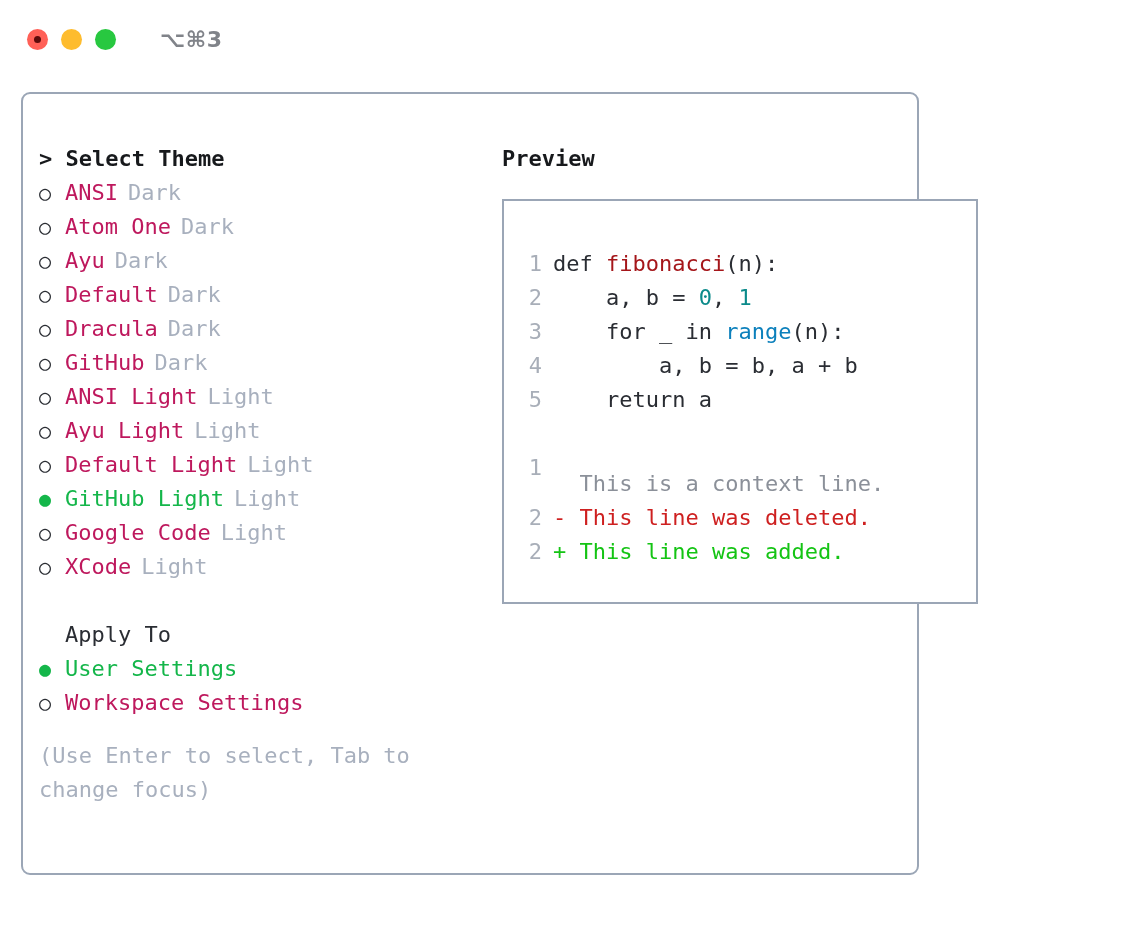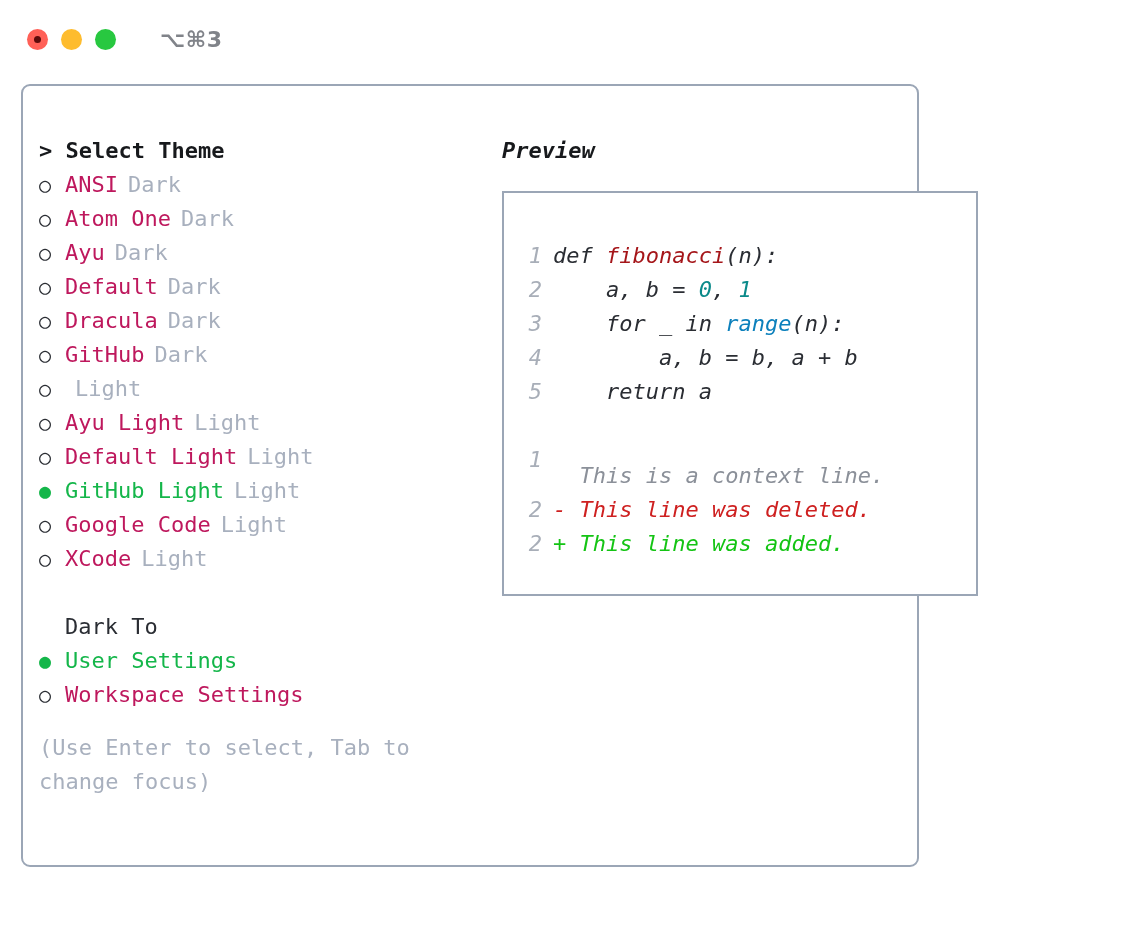--- a/index.html
+++ b/index.html
@@ -66,42 +66,41 @@
     font-weight: bold;
     color: #808389;
     letter-spacing: 0.5px;
     font-family: "DejaVu Sans", "Liberation Sans", sans-serif;
   }
 
   
   #panel {
     position: absolute;
     left: 21px;
-    top: 84px;
+    top: 92px;
     width: 898px;
     height: 783px;
     border: 2px solid #9BA6B6;
     border-radius: 9px;
     box-sizing: border-box;
     background: #ffffff;
   }
 
   
   #col-left {
     position: absolute;
     left: 16px;
     top: 48px;
     width: 450px;
   }
   #col-right {
     position: absolute;
     left: 479px;
     top: 48px;
     width: 490px;
-    font-style: italic;
   }
 
   
   .section-head {
     font-size: 22px;
     font-weight: bold;
     color: #17191C;
     line-height: 34px;
     white-space: pre;
   }
@@ -203,31 +202,31 @@
 
     <div id="col-left">
       <div class="section-head">&gt; Select Theme</div>
       <div id="theme-rows">
           <div class="row"><span class="bullet">○</span><span class="label">ANSI</span><span class="variant">Dark</span></div>
           <div class="row"><span class="bullet">○</span><span class="label">Atom One</span><span class="variant">Dark</span></div>
           <div class="row"><span class="bullet">○</span><span class="label">Ayu</span><span class="variant">Dark</span></div>
           <div class="row"><span class="bullet">○</span><span class="label">Default</span><span class="variant">Dark</span></div>
           <div class="row"><span class="bullet">○</span><span class="label">Dracula</span><span class="variant">Dark</span></div>
           <div class="row"><span class="bullet">○</span><span class="label">GitHub</span><span class="variant">Dark</span></div>
-          <div class="row"><span class="bullet">○</span><span class="variant">Light</span></div>
+          <div class="row"><span class="bullet">○</span><span class="label">ANSI Light</span><span class="variant">Light</span></div>
           <div class="row"><span class="bullet">○</span><span class="label">Ayu Light</span><span class="variant">Light</span></div>
           <div class="row"><span class="bullet">○</span><span class="label">Default Light</span><span class="variant">Light</span></div>
           <div class="row selected"><span class="bullet">●</span><span class="label">GitHub Light</span><span class="variant">Light</span></div>
           <div class="row"><span class="bullet">○</span><span class="label">Google Code</span><span class="variant">Light</span></div>
           <div class="row"><span class="bullet">○</span><span class="label">XCode</span><span class="variant">Light</span></div>
         </div>
 
       <div class="spacer"></div>
 
-      <div class="group-title">Dark To</div>
+      <div class="group-title">Apply To</div>
       <div id="apply-rows">
           <div class="row selected"><span class="bullet">●</span><span class="label">User Settings</span></div>
           <div class="row"><span class="bullet">○</span><span class="label">Workspace Settings</span></div>
         </div>
 
       <div id="hint">(Use Enter to select, Tab to change focus)</div>
     </div>
 
     <div id="col-right">
       <div id="preview-title">Preview</div>

